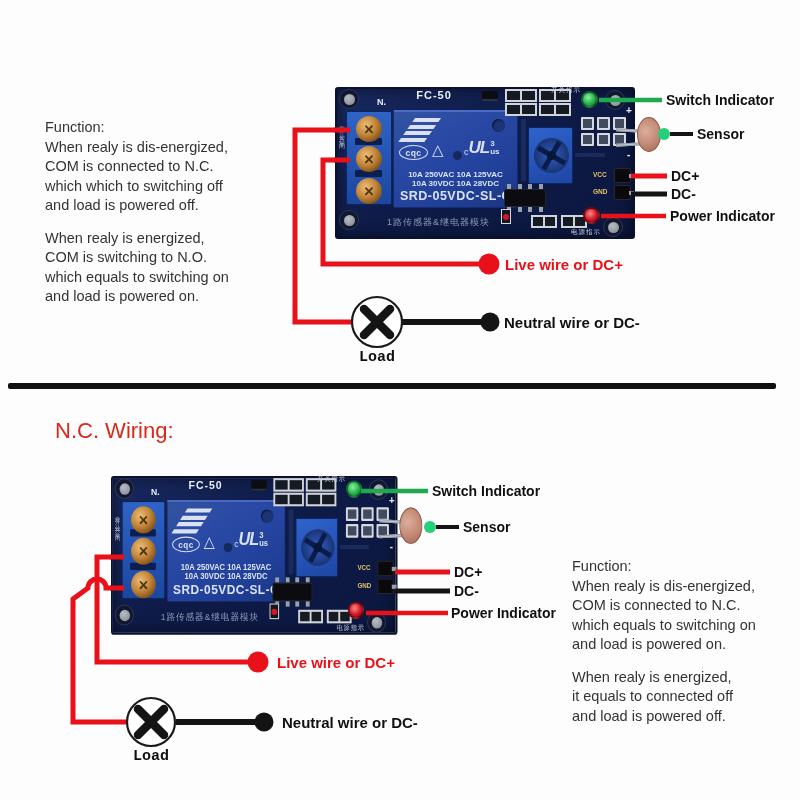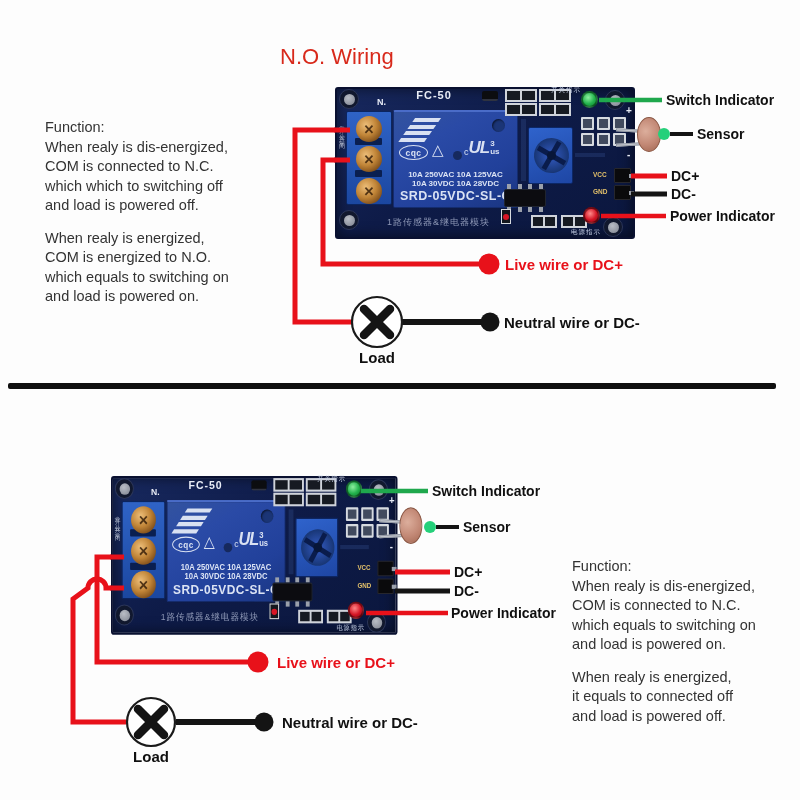--- a/index.html
+++ b/index.html
@@ -16,21 +16,21 @@
   .title.nc { left:55px; top:418px; }
 
   .func { position:absolute; z-index:4; font-size:14.5px; line-height:19.5px; color:#333; white-space:nowrap; }
   .func.no { left:45px; top:118px; }
   .func.nc { left:572px; top:557px; }
   .func .gap { height:13px; }
 
   .lbl { position:absolute; z-index:4; transform:translateY(-50%); font-weight:bold; font-size:14px; color:#101010; white-space:nowrap; }
   .lbl.big { font-size:15px; }
   .lbl.red { color:var(--wire_red,#e8111a); }
-  .lbl.center { transform:translate(-50%,0); }
+  .lbl.center { transform:translate(-50%,0);font-family:Liberation Mono, monospace; }
 
   .divider { position:absolute; left:8px; top:383px; width:768px; height:6px; background:#101010; border-radius:2px; z-index:1; }
 
   svg .wire-red { stroke:var(--wire_red,#e8111a); fill:none; }
   svg .wire-black { stroke:var(--wire_black,#141414); fill:none; }
   svg .co-green { stroke:var(--callout_green,#1fa84d); fill:none; }
   svg .dot-red { fill:var(--wire_red,#e8111a); }
   svg .dot-black { fill:var(--wire_black,#141414); }
   svg .dot-green { fill:var(--sensor_dot_green,#25d07a); }
   svg .load-circle { fill:#fff; stroke:#1a1a1a; stroke-width:2.2; }
@@ -404,42 +404,42 @@
     <path class="co-green" stroke-width="4.5" d="M361,491 H428"></path>
     <circle class="dot-green" cx="430" cy="527" r="6"></circle>
     <path class="wire-black" stroke-width="4" d="M436,527 H459"></path>
     <path class="wire-red" stroke-width="5" d="M395,572 H450"></path>
     <path class="wire-black" stroke-width="5" d="M395,591 H450"></path>
     <path class="wire-red" stroke-width="4.5" d="M366,613 H448"></path>
   </svg>
 
   <div class="divider"></div>
 
-  <div class="title no">N.O. Wiring</div>
   <div class="func no">
       <div>Function:</div>
       <div>When realy is dis-energized,</div>
       <div>COM is connected to N.C.</div>
       <div>which which to switching off</div>
       <div>and load is powered off.</div>
       <div class="gap"></div>
       <div>When realy is energized,</div>
-      <div>COM is energized to N.O.</div>
+      <div>COM is switching to N.O.</div>
       <div>which equals to switching on</div>
       <div>and load is powered on.</div>
     </div>
   <div class="lbl" style="left:666px;top:100px">Switch Indicator</div>
   <div class="lbl" style="left:697px;top:134px">Sensor</div>
   <div class="lbl" style="left:671px;top:176px">DC+</div>
   <div class="lbl" style="left:671px;top:194px">DC-</div>
   <div class="lbl" style="left:670px;top:216px">Power Indicator</div>
   <div class="lbl big red" style="left:505px;top:264px">Live wire or DC+</div>
   <div class="lbl big" style="left:504px;top:322px">Neutral wire or DC-</div>
   <div class="lbl big center" style="left:377px;top:349px">Load</div>
 
+  <div class="title nc">N.C. Wiring:</div>
   <div class="func nc">
       <div>Function:</div>
       <div>When realy is dis-energized,</div>
       <div>COM is connected to N.C.</div>
       <div>which equals to switching on</div>
       <div>and load is powered on.</div>
       <div class="gap"></div>
       <div>When realy is energized,</div>
       <div>it equals to connected off</div>
       <div>and load is powered off.</div>

